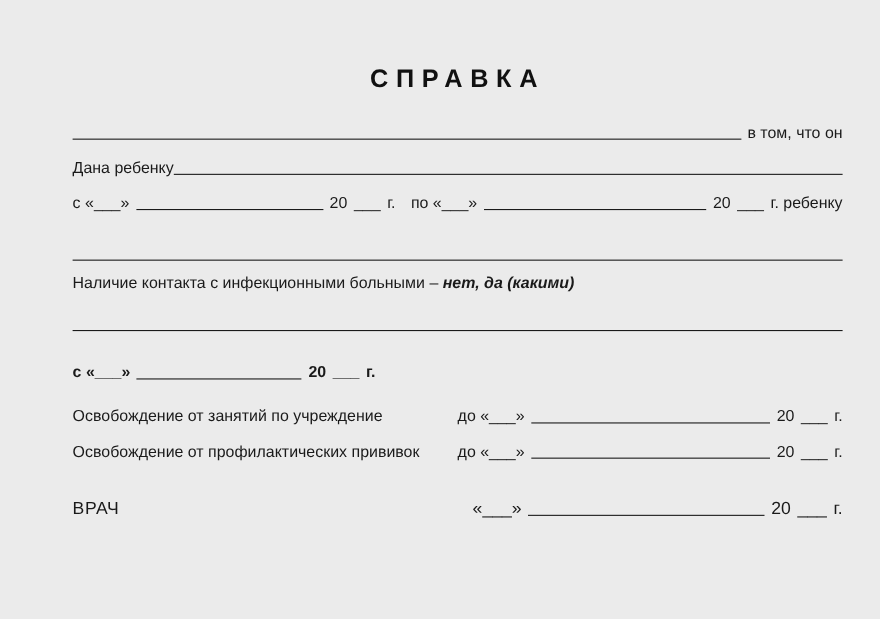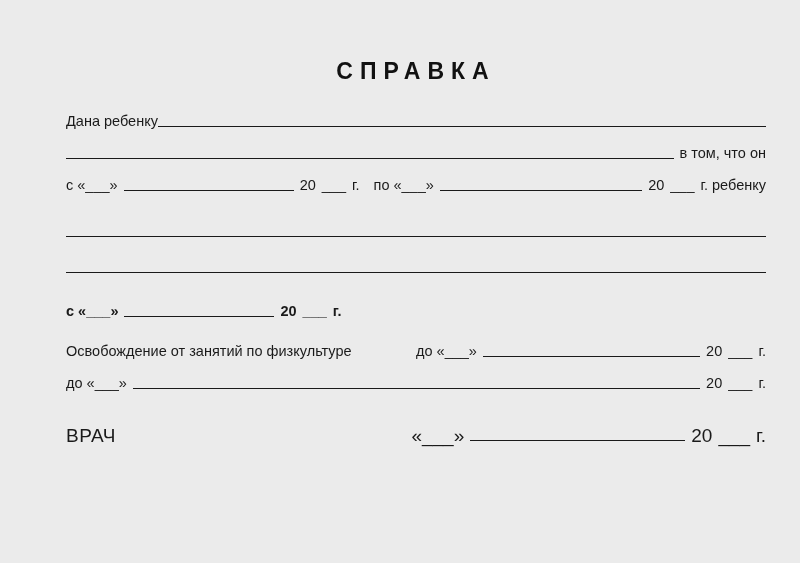--- a/index.html
+++ b/index.html
@@ -66,48 +66,48 @@
   .italic { font-style: italic; font-weight: bold; }
   .bold { font-weight: bold; }
   .row-offset-right {
     justify-content: flex-start;
   }
   .spacer-8 { height: 8px; }
   .spacer-14 { height: 14px; }
   .spacer-20 { height: 20px; }
   .doctor-row {
     display: flex;
-    align-items: flex-start;
-    font-size: 19px;
+    align-items: center;
+    font-size: 16px;
     white-space: nowrap;
   }
   .doctor-label {
     flex: 0 0 auto;
     letter-spacing: 0.5px;
   }
   .doctor-spacer { flex: 1 1 auto; }
   .exempt-label { flex: 0 0 350px; }
   .exempt-label2 { flex: 0 0 350px; }
 </style>
 </head>
 <body>
 
 <div class="sheet">
 
   <div class="doc-title">СПРАВКА</div>
 
   <div class="line-row">
+    <span class="rule"></span>
+    <span class="gap-s"></span>
+    <span class="label">в том, что он</span>
+  </div>
+
+  <div class="line-row">
     <span class="label">Дана ребенку</span>
     <span class="rule"></span>
-  </div>
-
-  <div class="line-row">
-    <span class="rule"></span>
-    <span class="gap-s"></span>
-    <span class="label">в том, что он</span>
   </div>
 
   <div class="line-row">
     <span class="label">с «</span>
     <span class="label">___</span>
     <span class="label">»</span>
     <span class="gap-s"></span>
     <span class="rule fixed-lg"></span>
     <span class="gap-s"></span>
     <span class="label">20</span>
@@ -126,20 +126,24 @@
     <span class="gap-s"></span>
     <span class="label">___</span>
     <span class="gap-s"></span>
     <span class="label">г. ребенку</span>
   </div>
 
   <div class="spacer-14"></div>
 
   <div class="full-rule"></div>
 
+  <div class="text-line">
+    <span>Наличие контакта с инфекционными больными –</span>
+    <span class="italic">нет, да (какими)</span>
+  </div>
 
   <div class="spacer-8"></div>
 
   <div class="full-rule"></div>
 
   <div class="spacer-8"></div>
 
 
   <div class="spacer-8"></div>
 
@@ -153,35 +157,36 @@
     <span class="label bold">20</span>
     <span class="gap-s"></span>
     <span class="label bold">___</span>
     <span class="gap-s"></span>
     <span class="label bold">г.</span>
   </div>
 
   <div class="spacer-8"></div>
 
   <div class="line-row">
-    <span class="label exempt-label">Освобождение от занятий по физкультуре</span>
+    <span class="label exempt-label">Освобождение от занятий по учреждение</span>
     <span class="label">до «</span>
     <span class="label">___</span>
     <span class="label">»</span>
     <span class="gap-s"></span>
     <span class="rule"></span>
     <span class="gap-s"></span>
     <span class="label">20</span>
     <span class="gap-s"></span>
     <span class="label">___</span>
     <span class="gap-s"></span>
     <span class="label">г.</span>
   </div>
 
   <div class="line-row">
+    <span class="label exempt-label2">Освобождение от профилактических прививок</span>
     <span class="label">до «</span>
     <span class="label">___</span>
     <span class="label">»</span>
     <span class="gap-s"></span>
     <span class="rule"></span>
     <span class="gap-s"></span>
     <span class="label">20</span>
     <span class="gap-s"></span>
     <span class="label">___</span>
     <span class="gap-s"></span>

